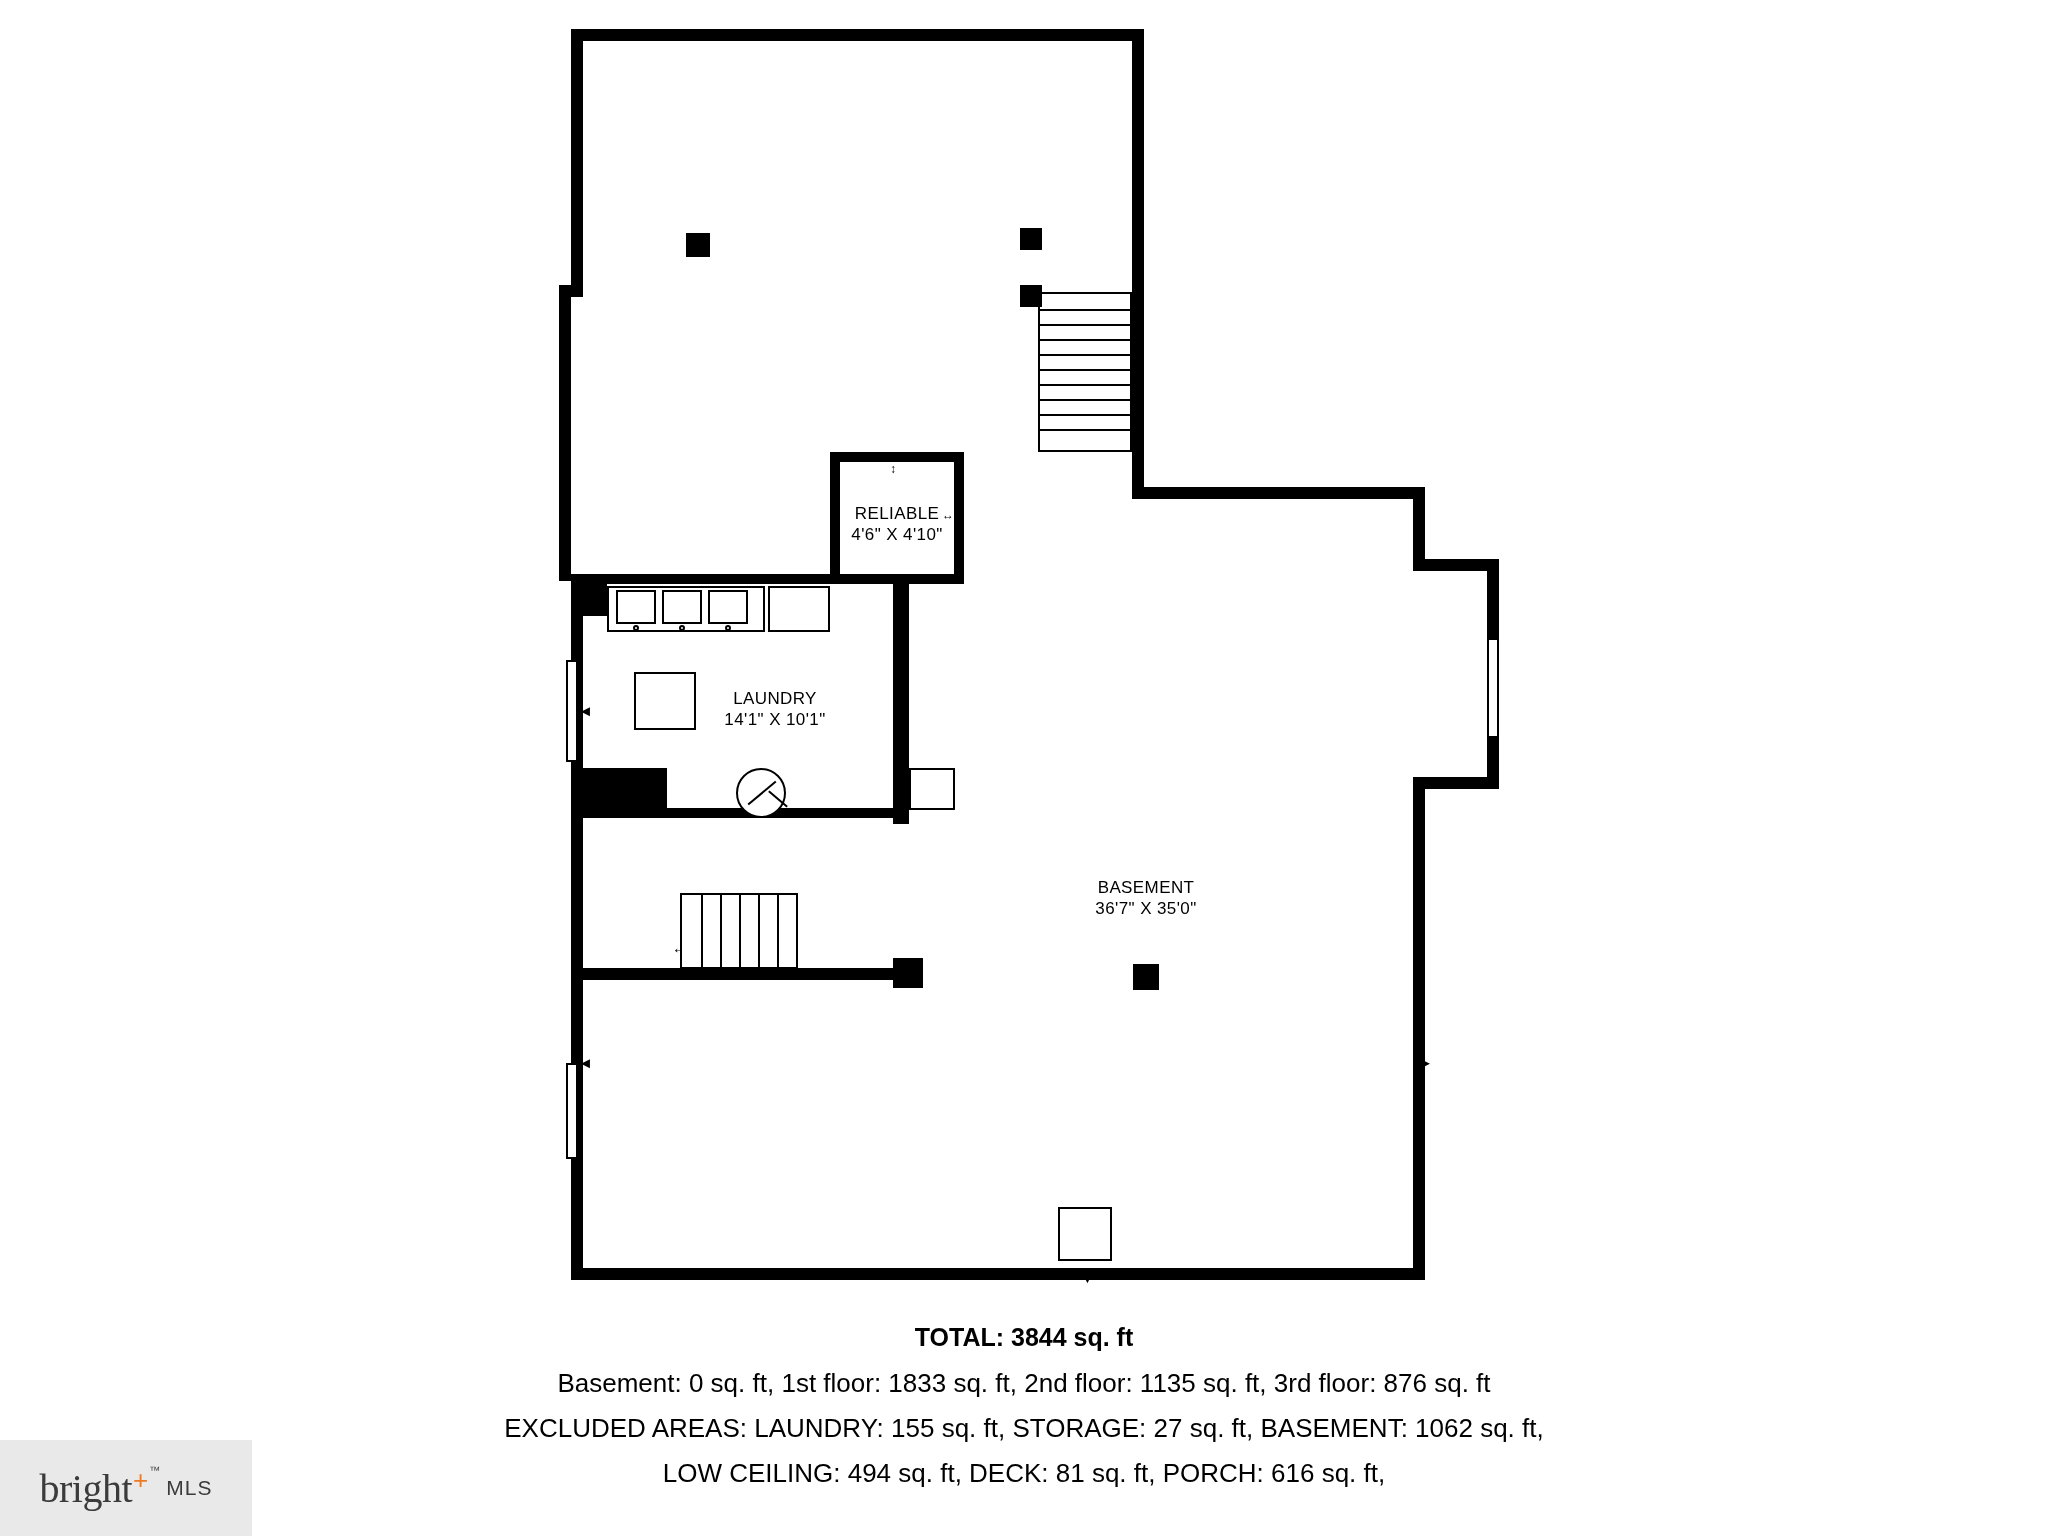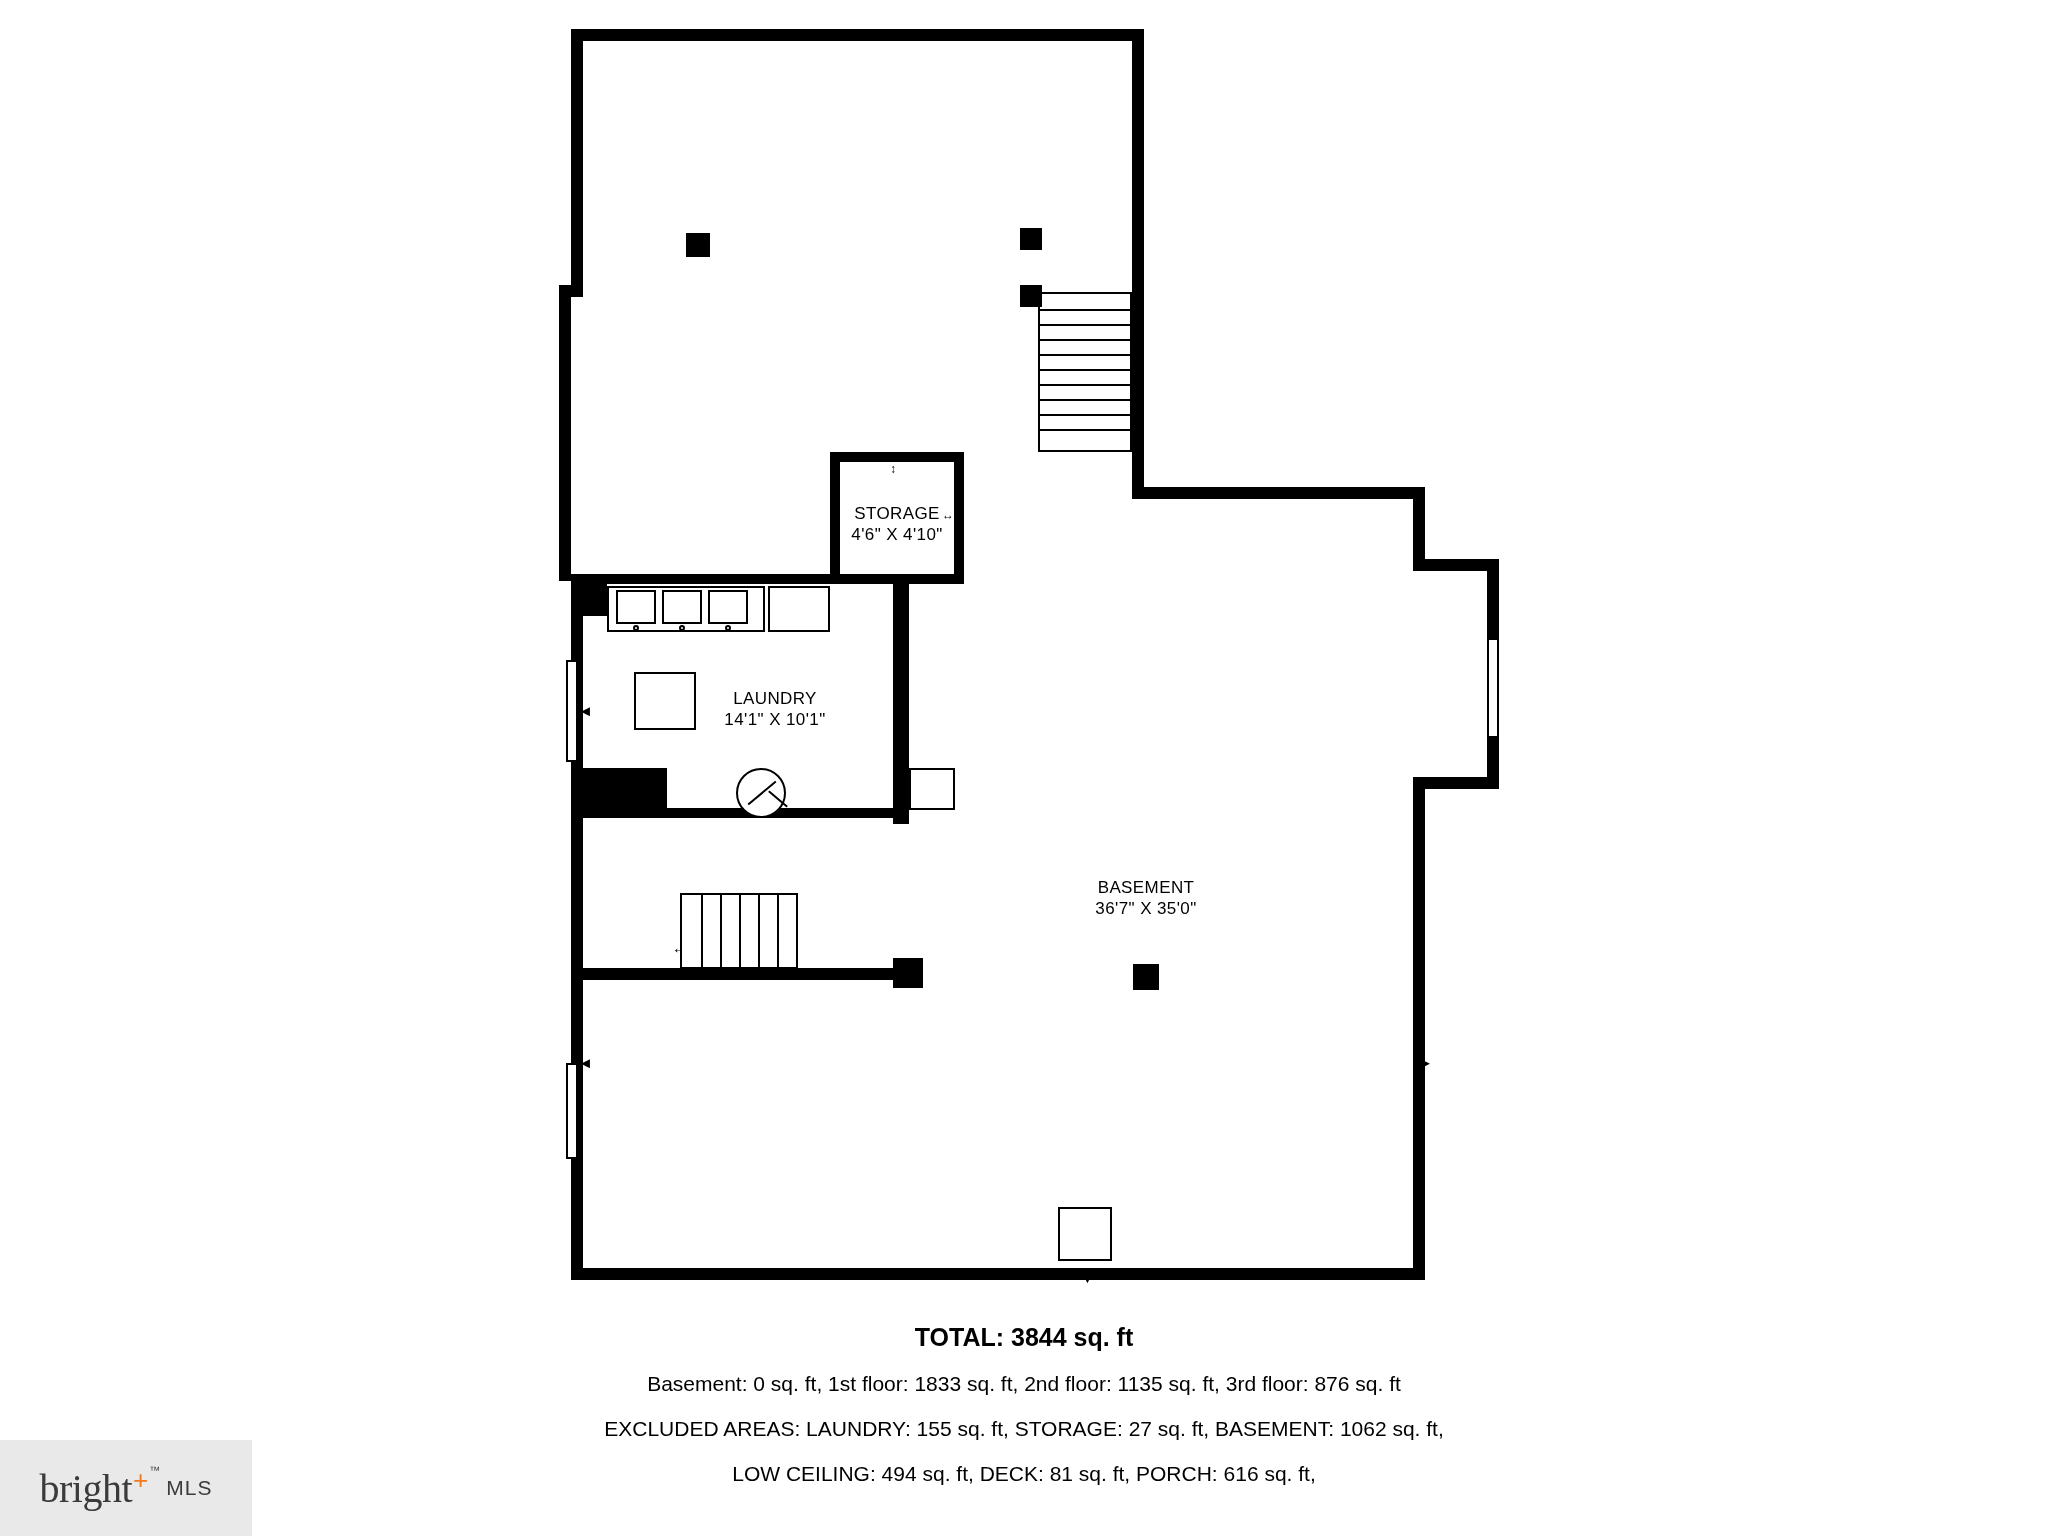--- a/index.html
+++ b/index.html
@@ -95,21 +95,21 @@
     width: 2048px;
     text-align: center;
   }
   #summary .total {
     font-size: 25px;
     font-weight: bold;
     line-height: 31px;
     margin-bottom: 2px;
   }
   #summary .line {
-    font-size: 21px;
+    font-size: 26px;
     line-height: 29px;
     margin-top: 16px;
   }
   #summary .disclaimer {
     margin-top: 26px;
     font-size: 13.5px;
     letter-spacing: 0.3px;
     color: #333333;
   }
 
@@ -255,21 +255,21 @@
   <div class="fixture" style="left:909px; top:768px; width:46px; height:42px;"></div>
 
   <div class="wall" style="left:905px; top:600px; width:2px; height:80px; background:repeating-linear-gradient(to bottom, #000 0 6px, transparent 6px 12px);"></div>
 
   <div class="fixture" style="left:1058px; top:1207px; width:54px; height:54px;"></div>
 
   <div class="arrow" style="left:890px; top:462px; font-size:12px;">↕</div>
   <div class="arrow" style="left:942px; top:508px; font-size:12px;">↔</div>
 
   <div class="room-label" style="left:790px; top:503px; width:214px;">
-    <span class="name">STORAGE</span>
+    <span class="name">RELIABLE</span>
     <span class="dims">4'6" X 4'10"</span>
   </div>
 
   <div class="room-label" style="left:668px; top:688px; width:214px;">
     <span class="name">LAUNDRY</span>
     <span class="dims">14'1" X 10'1"</span>
   </div>
 
   <div class="room-label" style="left:1016px; top:877px; width:260px;">
     <span class="name">BASEMENT</span>

